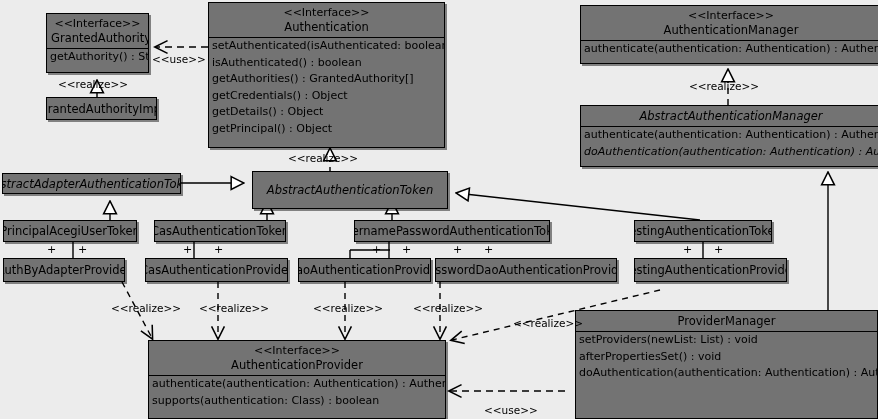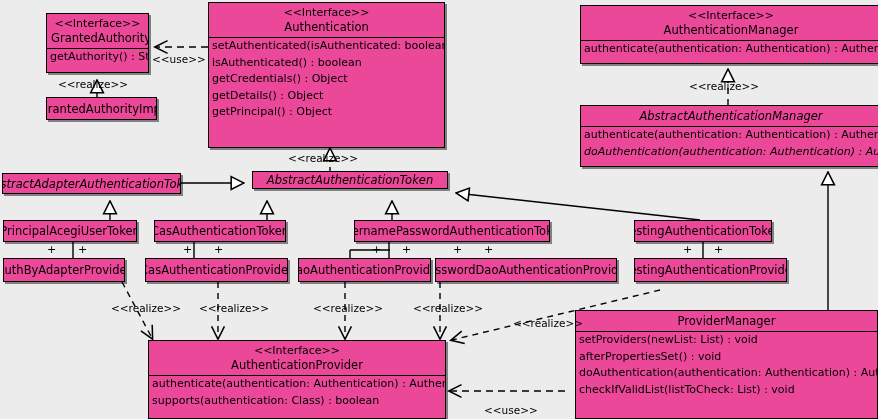--- a/index.html
+++ b/index.html
@@ -15,21 +15,21 @@
     font-family: "DejaVu Sans", sans-serif;
   }
   svg.wires {
     position: absolute;
     left: 0; top: 0;
     width: 878px; height: 419px;
     pointer-events: none;
   }
   .uml {
     position: absolute;
-    background: #ec4899;
+    background: #737373;
     border: 1.5px solid #000000;
     box-sizing: border-box;
     box-shadow: 2px 2px 0 rgba(0,0,0,0.45);
     z-index: 3;
   }
   .hdr {
     text-align: center;
     padding: 3px 4px 3px 4px;
     line-height: 1.25;
     white-space: nowrap;
@@ -141,20 +141,21 @@
   </div>
 
   <div class="uml" style="left:208px; top:2px; width:237px; height:146px;">
     <div class="hdr">
       <div class="stereo">&lt;&lt;Interface&gt;&gt;</div>
       <div class="cname">Authentication</div>
     </div>
     <div class="ops sep">
       <div class="op">setAuthenticated(isAuthenticated: boolean) : void</div>
       <div class="op">isAuthenticated() : boolean</div>
+      <div class="op">getAuthorities() : GrantedAuthority[]</div>
       <div class="op">getCredentials() : Object</div>
       <div class="op">getDetails() : Object</div>
       <div class="op">getPrincipal() : Object</div>
     </div>
   </div>
 
   <div class="uml" style="left:580px; top:5px; width:302px; height:59px;">
     <div class="hdr">
       <div class="stereo">&lt;&lt;Interface&gt;&gt;</div>
       <div class="cname">AuthenticationManager</div>
@@ -171,21 +172,21 @@
     <div class="ops sep">
       <div class="op">authenticate(authentication: Authentication) : Authentication</div>
       <div class="op abstract">doAuthentication(authentication: Authentication) : Authentication</div>
     </div>
   </div>
 
   <div class="uml simple abstract" style="left:2px; top:173px; width:179px; height:21px;">
     <span>AbstractAdapterAuthenticationToken</span>
   </div>
 
-  <div class="uml simple abstract" style="left:252px; top:171px; width:196px; height:18px;">
+  <div class="uml simple abstract" style="left:252px; top:171px; width:196px; height:38px;">
     <span>AbstractAuthenticationToken</span>
   </div>
 
   <div class="uml simple" style="left:3px; top:220px; width:134px; height:22px;">
     <span>PrincipalAcegiUserToken</span>
   </div>
   <div class="uml simple" style="left:154px; top:220px; width:132px; height:22px;">
     <span>CasAuthenticationToken</span>
   </div>
   <div class="uml simple" style="left:354px; top:220px; width:196px; height:22px;">
@@ -223,21 +224,20 @@
   </div>
 
   <div class="uml" style="left:575px; top:310px; width:303px; height:109px;">
     <div class="hdr">
       <div class="cname">ProviderManager</div>
     </div>
     <div class="ops sep">
       <div class="op">setProviders(newList: List) : void</div>
       <div class="op">afterPropertiesSet() : void</div>
       <div class="op">doAuthentication(authentication: Authentication) : Authentication</div>
-      <div class="op">checkIfValidList(listToCheck: List) : void</div>
     </div>
   </div>
 
   <div class="lbl" style="left:152px; top:53px;">&lt;&lt;use&gt;&gt;</div>
   <div class="lbl" style="left:58px; top:78px;">&lt;&lt;realize&gt;&gt;</div>
   <div class="lbl" style="left:689px; top:80px;">&lt;&lt;realize&gt;&gt;</div>
   <div class="lbl" style="left:288px; top:152px;">&lt;&lt;realize&gt;&gt;</div>
   <div class="lbl" style="left:111px; top:302px;">&lt;&lt;realize&gt;&gt;</div>
   <div class="lbl" style="left:199px; top:302px;">&lt;&lt;realize&gt;&gt;</div>
   <div class="lbl" style="left:313px; top:302px;">&lt;&lt;realize&gt;&gt;</div>

